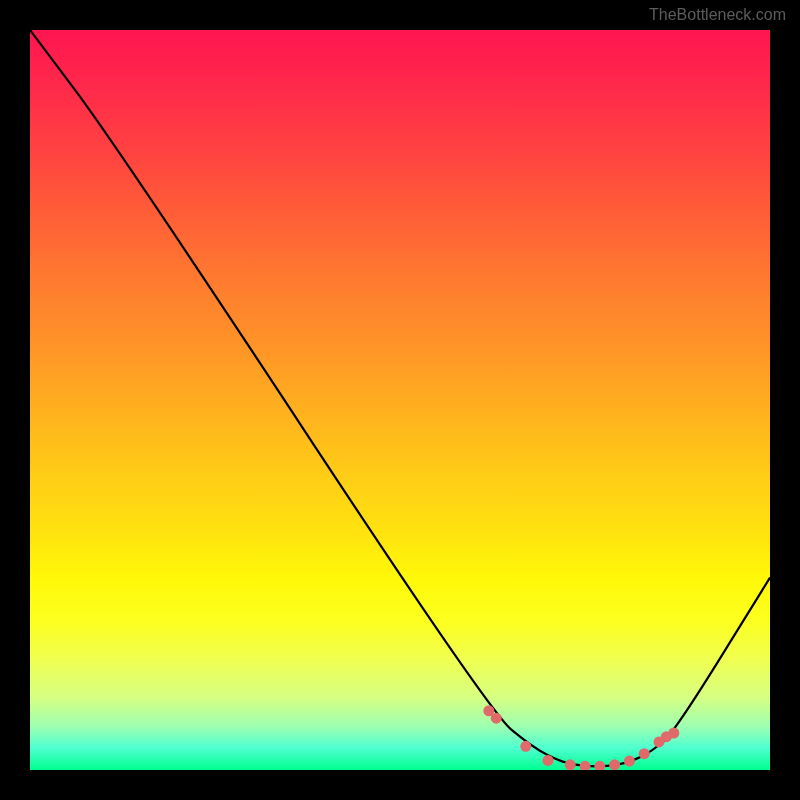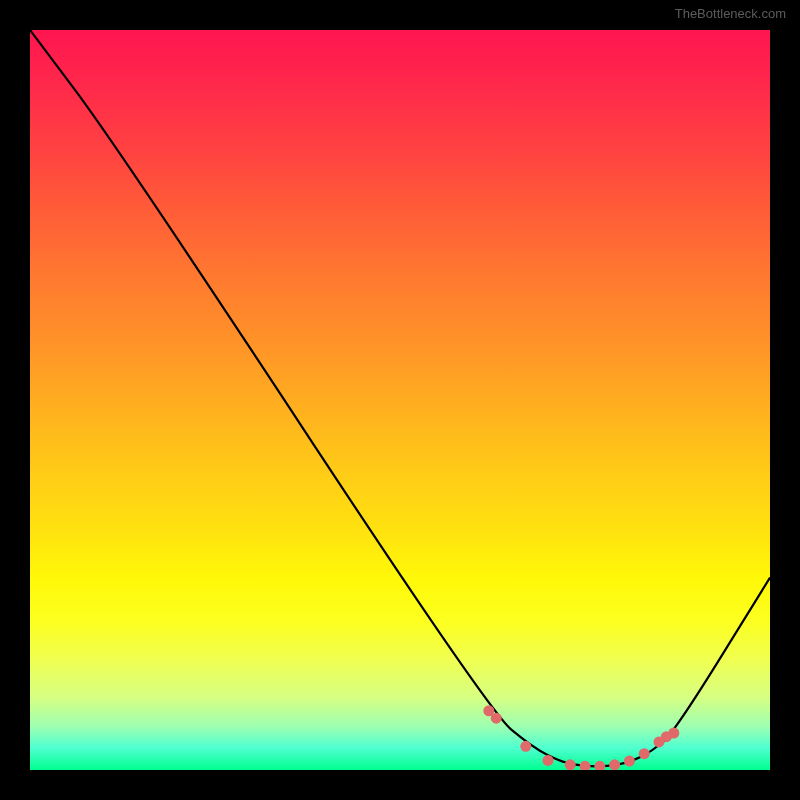--- a/index.html
+++ b/index.html
@@ -8,21 +8,21 @@
     height: 800px;
     background: #000;
     position: relative;
     font-family: Arial, sans-serif;
   }
   .watermark {
     position: absolute;
     top: 6px;
     right: 14px;
     color: #5c5c5c;
-    font-size: 13px;
+    font-size: 16px;
     font-weight: 400;
     z-index: 10;
   }
   .chart-area {
     position: absolute;
     top: 30px;
     left: 30px;
     width: 740px;
     height: 740px;
   }

